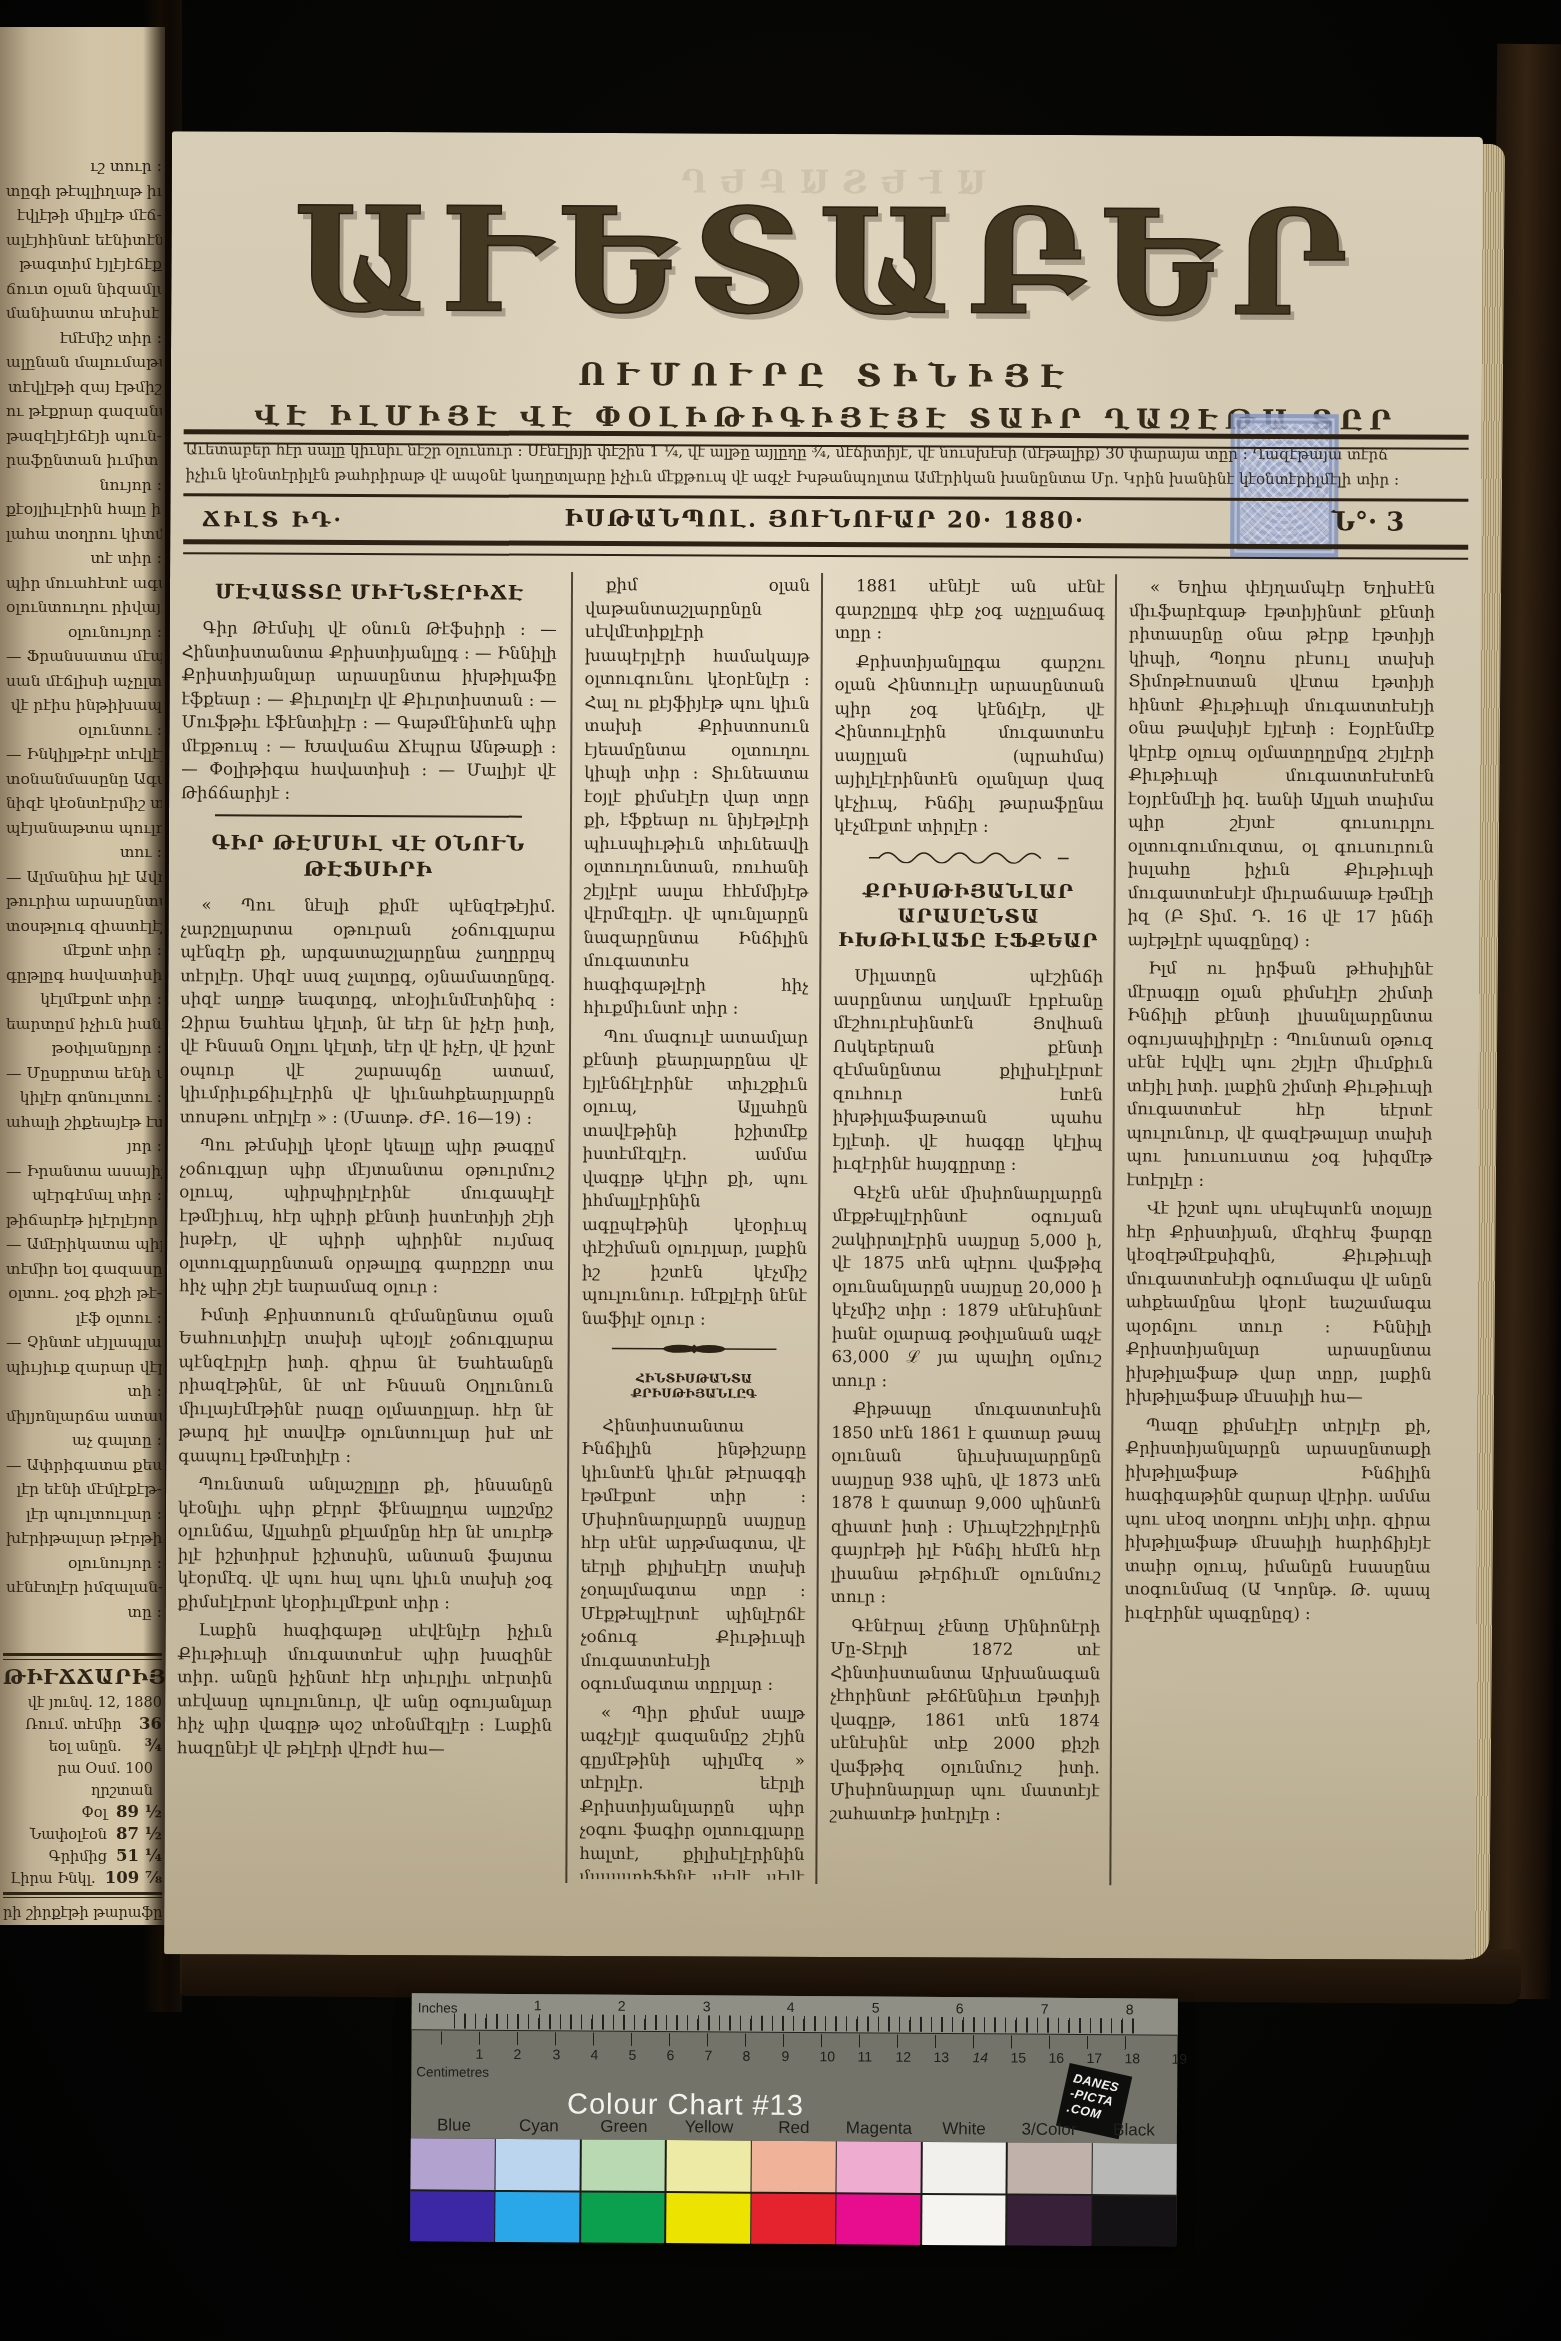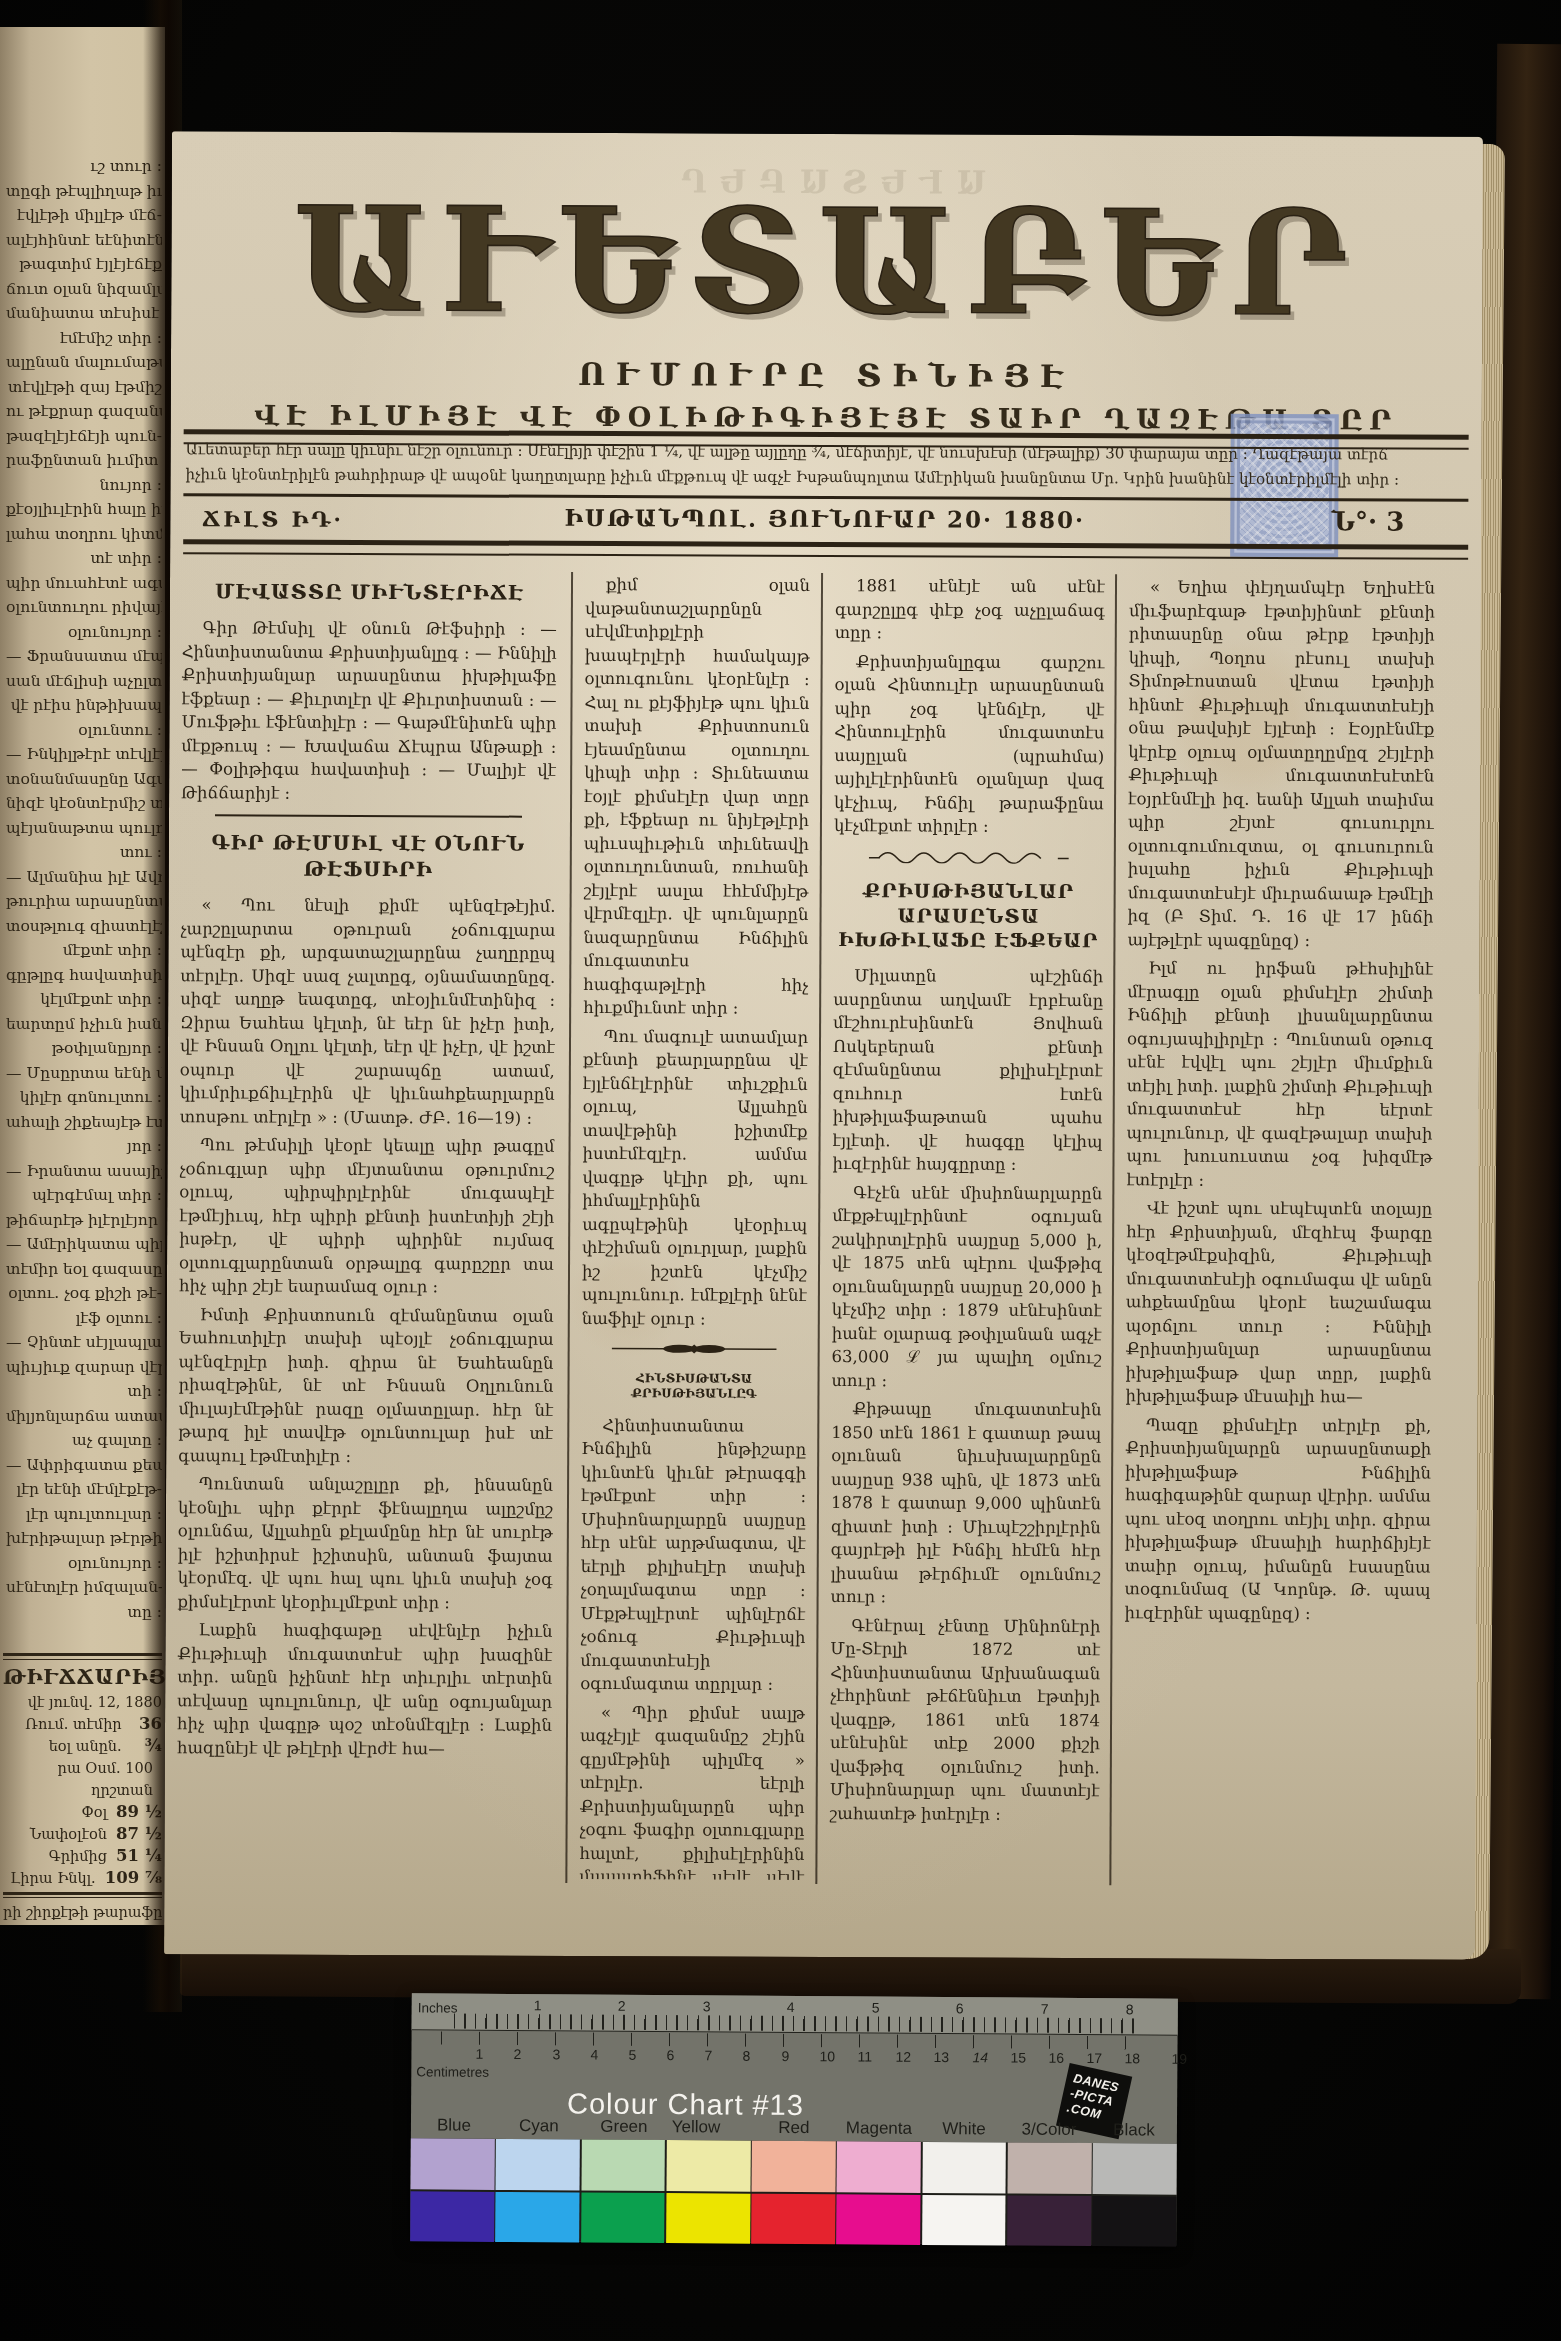--- a/index.html
+++ b/index.html
@@ -338,21 +338,21 @@
       <span class="cnum" style="left: 522px;">13</span>
       <span class="cnum" style="left: 561px; font-style: italic;">14</span>
       <span class="cnum" style="left: 599px;">15</span>
       <span class="cnum" style="left: 637px;">16</span>
       <span class="cnum" style="left: 675px;">17</span>
       <span class="cnum" style="left: 713px;">18</span>
       <span class="cnum" style="left: 760px;">19</span>
       <span class="clabel" style="left: 43px;">Blue</span>
       <span class="clabel" style="left: 128px;">Cyan</span>
       <span class="clabel" style="left: 213px;">Green</span>
-      <span class="clabel" style="left: 285px;">Yellow</span>
+      <span class="clabel" style="left: 298px;">Yellow</span>
       <span class="clabel" style="left: 383px;">Red</span>
       <span class="clabel" style="left: 468px; text-align: center;">Magenta</span>
       <span class="clabel" style="left: 553px;">White</span>
       <span class="clabel" style="left: 638px;">3/Color</span>
       <span class="clabel" style="left: 723px;">Black</span>
     </div>
 </div>
 
 
 </body></html>

